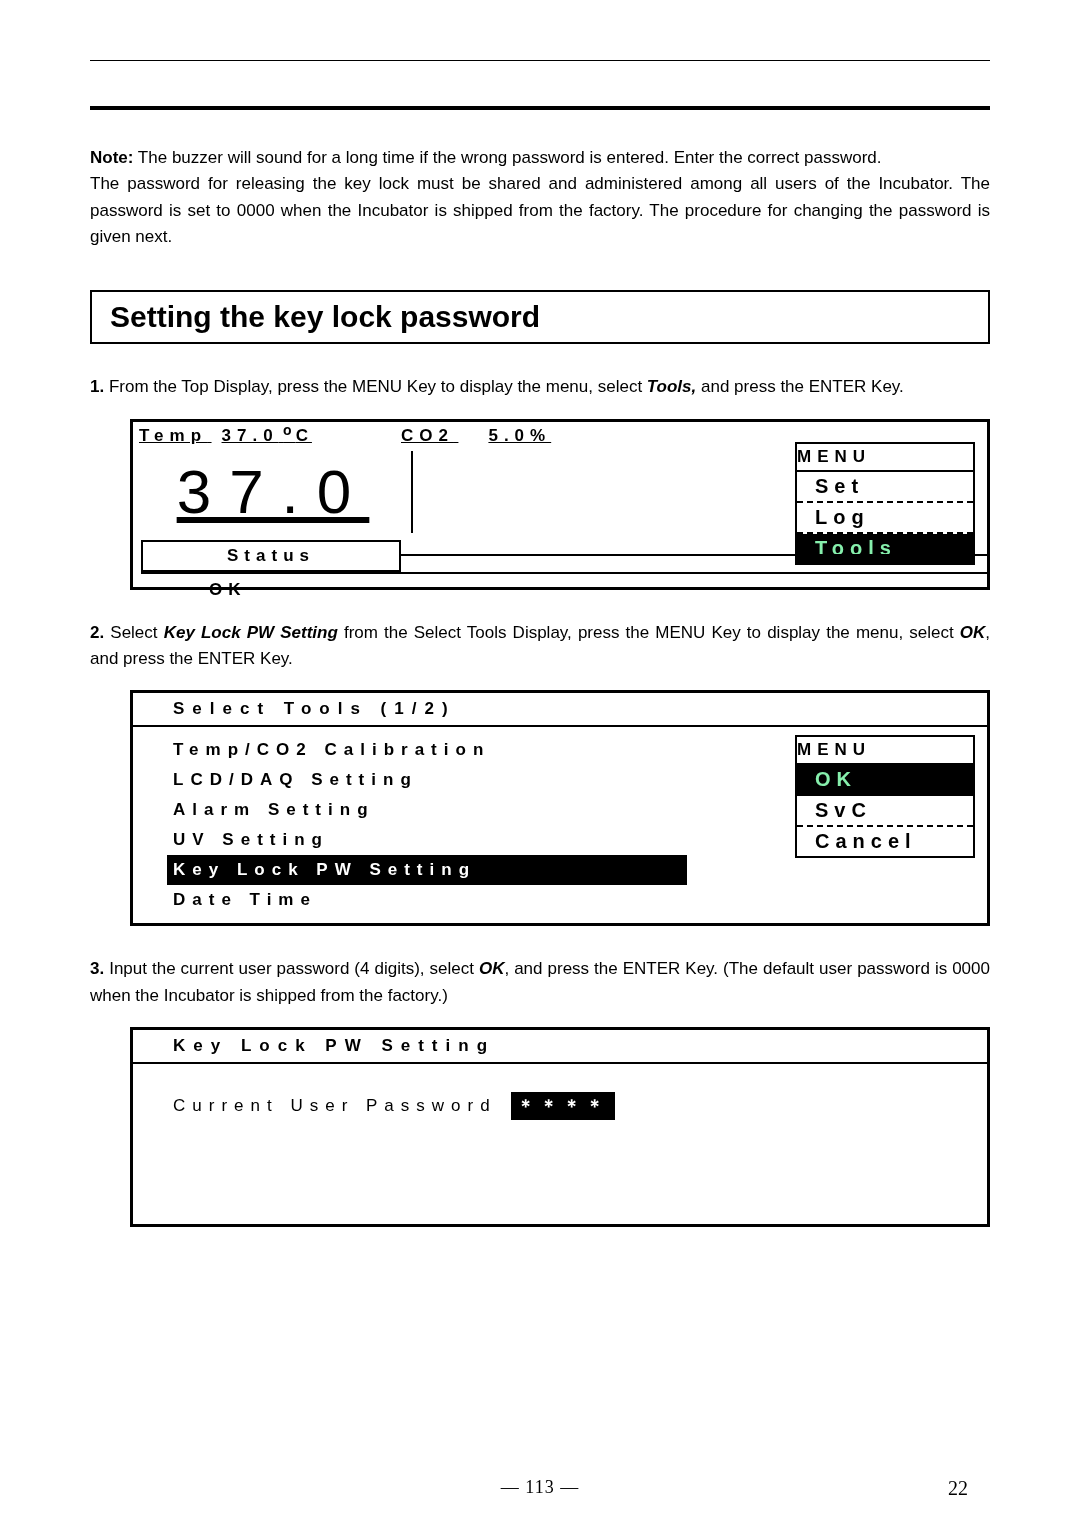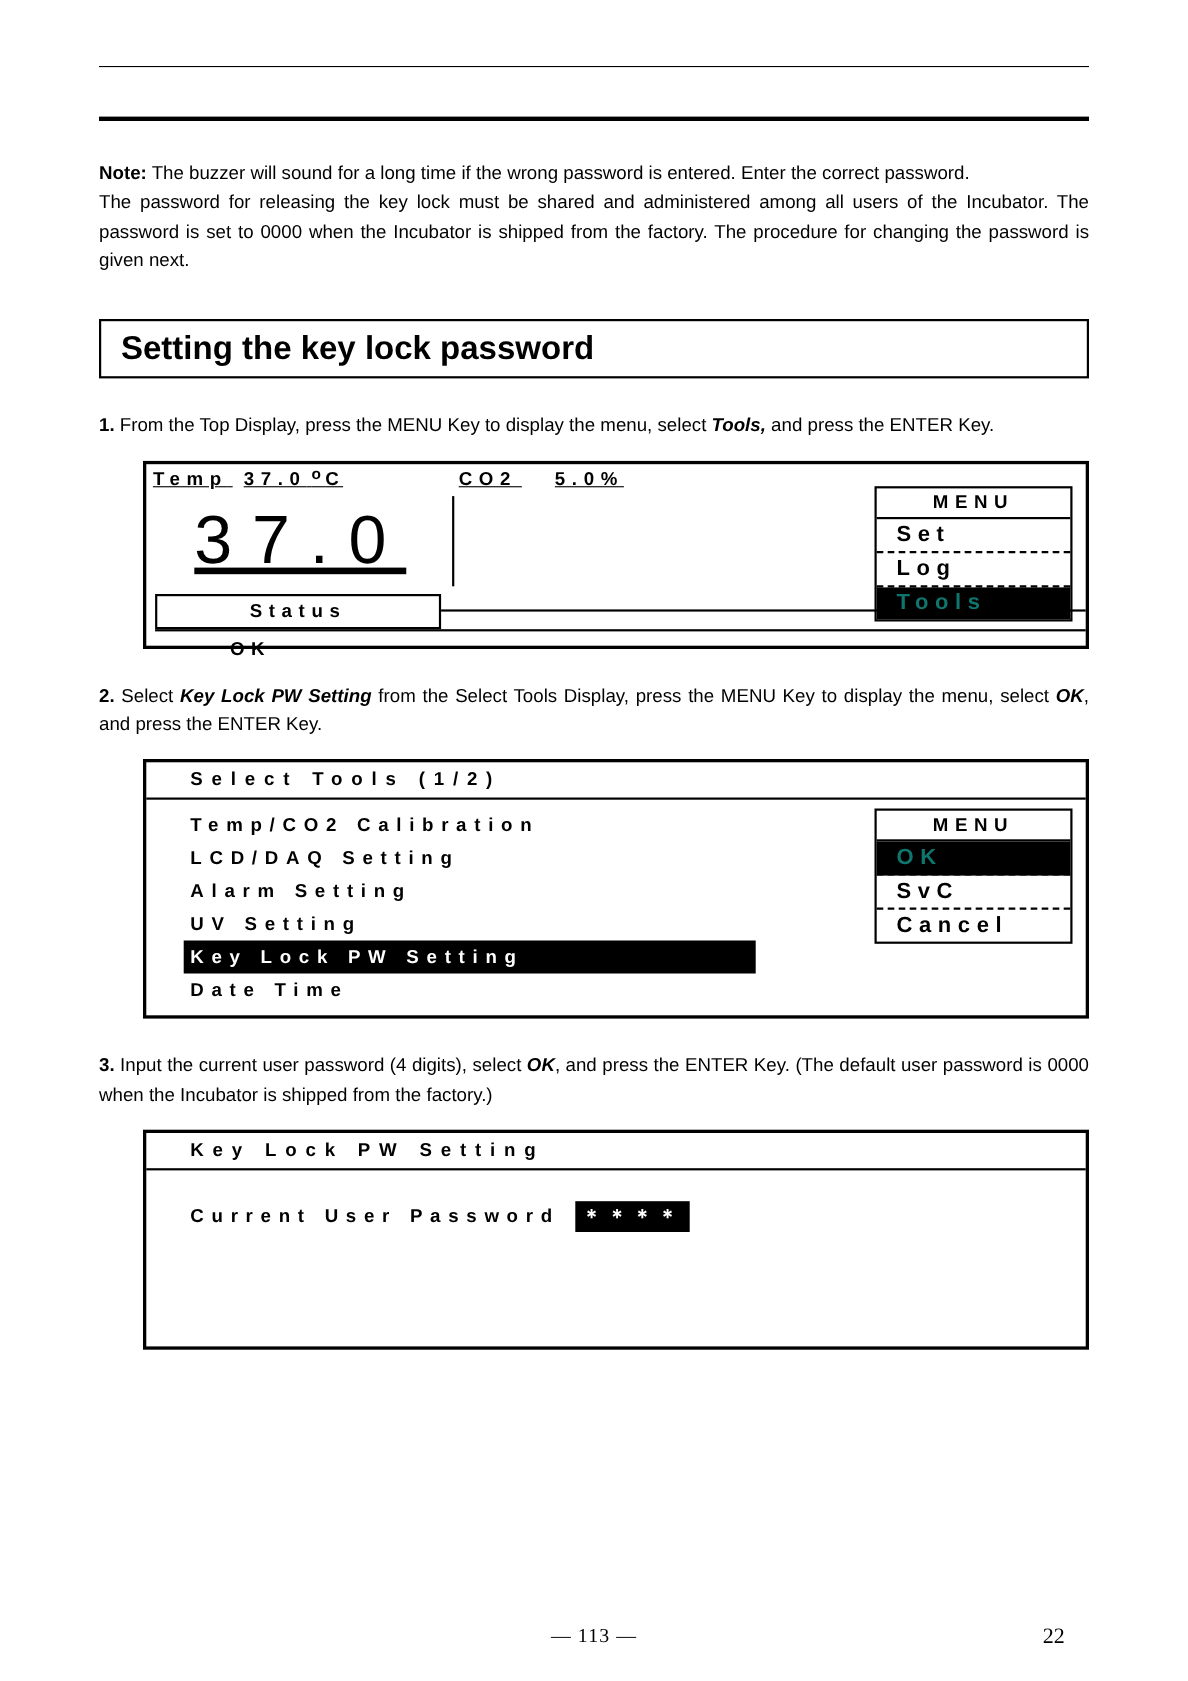--- a/index.html
+++ b/index.html
@@ -37,37 +37,37 @@
   }
   .lcd-spaced { letter-spacing: 6px; }
 
   
   .panel1 { height: 171px; text-decoration: underline; }
   .p1-top-row { display: flex; padding: 4px 0 0 6px; }
   .p1-top-label { font-size: 17px; font-weight: bold; }
   .p1-temp-label { width: 250px; }
   .p1-temp-unit { font-weight: bold; font-size: 17px; letter-spacing: 4px; }
   .deg { position: relative; top: -6px; font-size: 14px; }
-  .p1-co2-label { margin-left: 28px; }
+  .p1-co2-label { margin-left: 12px; }
 
   .p1-big-row { display: flex; align-items: center; height: 92px; }
   .p1-big-temp { width: 260px; text-align: center; font-size: 62px; font-weight: normal; letter-spacing: 18px; margin-left: 10px;}
   .p1-divider { width: 2px; height: 82px; background: #000; margin: 0 20px 0 8px; }
   .p1-big-co2 { width: 220px; text-align: center; font-size: 62px; font-weight: normal; letter-spacing: 18px; }
 
   .p1-menu {
     position: absolute;
     right: 12px; top: 20px;
     width: 180px;
     border: 2px solid #000;
   }
-  .menu-title { text-align: center; font-weight: bold; font-size: 17px; letter-spacing: 6px; padding: 3px 0; border-bottom: 2px solid #000; }
+  .menu-title { font-weight: bold; font-size: 17px; letter-spacing: 6px; padding: 3px 0; border-bottom: 2px solid #000; }
   .menu-item { font-weight: bold; font-size: 20px; letter-spacing: 6px; padding: 3px 0 3px 18px; border-bottom: 2px dashed #000; }
   .menu-item:last-child { border-bottom: none; }
-  .menu-item.selected { background: #000; color: #0f766e; }
+  .menu-item.selected { background: #000; color: #86efac; }
 
   .p1-status-box {
     border: 2px solid #000;
     margin: 0 0 0 8px;
     width: 260px;
     padding: 4px 0;
     text-align: center;
     font-weight: bold;
     font-size: 17px;
     letter-spacing: 6px;
@@ -100,21 +100,21 @@
     position: absolute;
     right: 12px; top: 8px;
     width: 180px;
     border: 2px solid #000;
   }
 
   
   .panel3 { padding: 0; height: 200px; }
   .p3-body { padding: 28px 0 0 40px; }
   .p3-row { display: flex; align-items: center; }
-  .p3-label { font-weight: bold; font-size: 17px; letter-spacing: 7px; text-align: center; }
+  .p3-label { font-weight: normal; font-size: 17px; letter-spacing: 7px; text-align: center; }
   .p3-mask { background: #000; color: #fff; font-weight: bold; font-size: 18px; letter-spacing: 5px; padding: 2px 6px; margin-left: 14px; }
 
   .footer {
     position: absolute;
     bottom: 30px; left: 0; right: 0;
     display: flex;
     justify-content: center;
     font-size: 18px;
     font-family: Liberation Serif, serif;
   }

